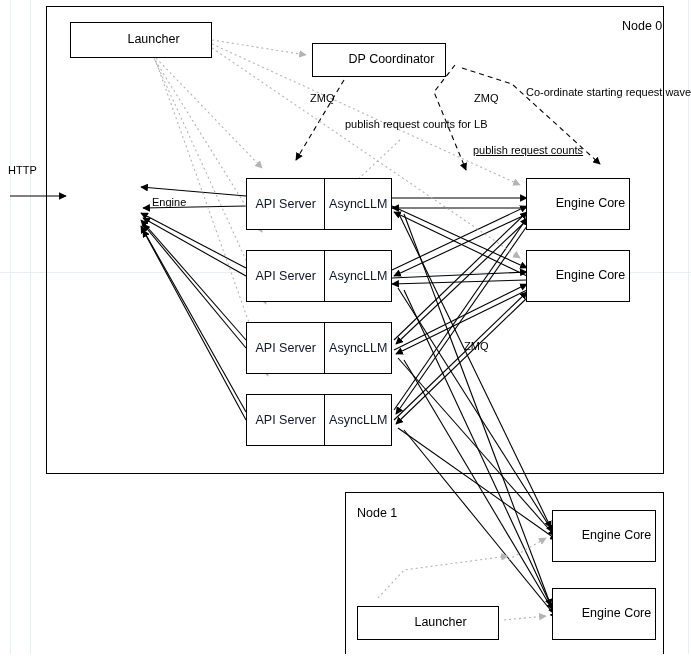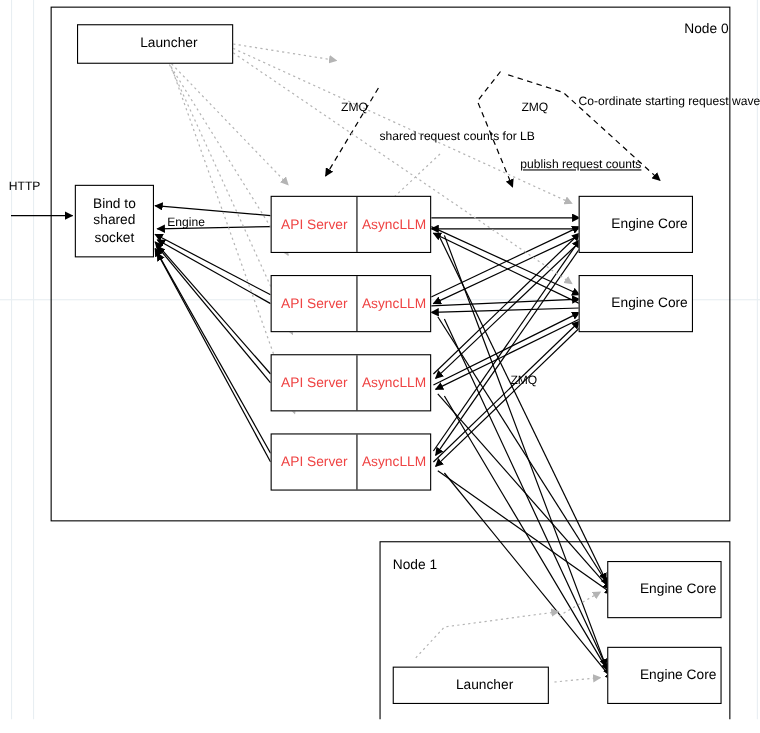--- a/index.html
+++ b/index.html
@@ -79,21 +79,21 @@
     background: #ffffff;
     display: flex;
     z-index: 3;
   }
   .splitbox > div {
     box-sizing: border-box;
     display: flex;
     align-items: center;
     justify-content: center;
     font-size: 12.5px;
-    color: #ef4444;
+    color: #0f172a;
     white-space: nowrap;
   }
   .splitbox > div.left {
     border-right: 1px solid #000000;
   }
 </style>
 </head>
 <body>
 
 <div id="canvas">
@@ -181,22 +181,22 @@
       <path d="M 156 58 L 262 168" marker-end="url(#arrow-grey)"></path>
       <path d="M 400 140 L 336 200 L 300 214" marker-end="url(#arrow-grey)"></path>
       <path d="M 508 560 L 546 538" marker-end="url(#arrow-grey)"></path>
       <path d="M 504 620 L 546 616" marker-end="url(#arrow-grey)"></path>
       <path d="M 378 598 L 404 570 L 508 556" marker-end="url(#arrow-grey)"></path>
     </g>
   </svg>
 
   <div class="box" style="left:70px; top:22px; width:142px; height:36px;">Launcher</div>
 
-
-  <div class="box" style="left:68px; top:168px; width:72px; height:66px; padding:0 4px;">Bind to shared socket</div>
+  <div class="box" style="left:312px; top:43px; width:134px; height:34px;">DP Coordinator</div>
+
 
   <div class="splitbox" style="left:246px; top:178px; width:146px; height:52px;">
     <div class="left" style="width:79px;">API Server</div>
     <div style="width:66px;">AsyncLLM</div>
   </div>
 
   <div class="splitbox" style="left:246px; top:250px; width:146px; height:52px;">
     <div class="left" style="width:79px;">API Server</div>
     <div style="width:66px;">AsyncLLM</div>
   </div>
@@ -222,19 +222,19 @@
   <div class="edge-label" style="left:8px; top:164px;">HTTP</div>
 
   <div class="edge-label" style="left:152px; top:196px;">Engine</div>
 
   <div class="edge-label" style="left:310px; top:92px;">ZMQ</div>
 
   <div class="edge-label" style="left:474px; top:92px;">ZMQ</div>
 
   <div class="edge-label" style="left:464px; top:340px;">ZMQ</div>
 
-  <div class="edge-label" style="left:345px; top:118px; width:84px;">shared request counts for LB</div>
+  <div class="edge-label" style="left:345px; top:118px; width:84px;">publish request counts for LB</div>
 
   <div class="edge-label" style="left:473px; top:144px; width:80px;text-decoration:underline;">publish request counts</div>
 
   <div class="edge-label" style="left:526px; top:86px; width:106px;">Co-ordinate starting request waves</div>
 
 </div>
 
 </body></html>

